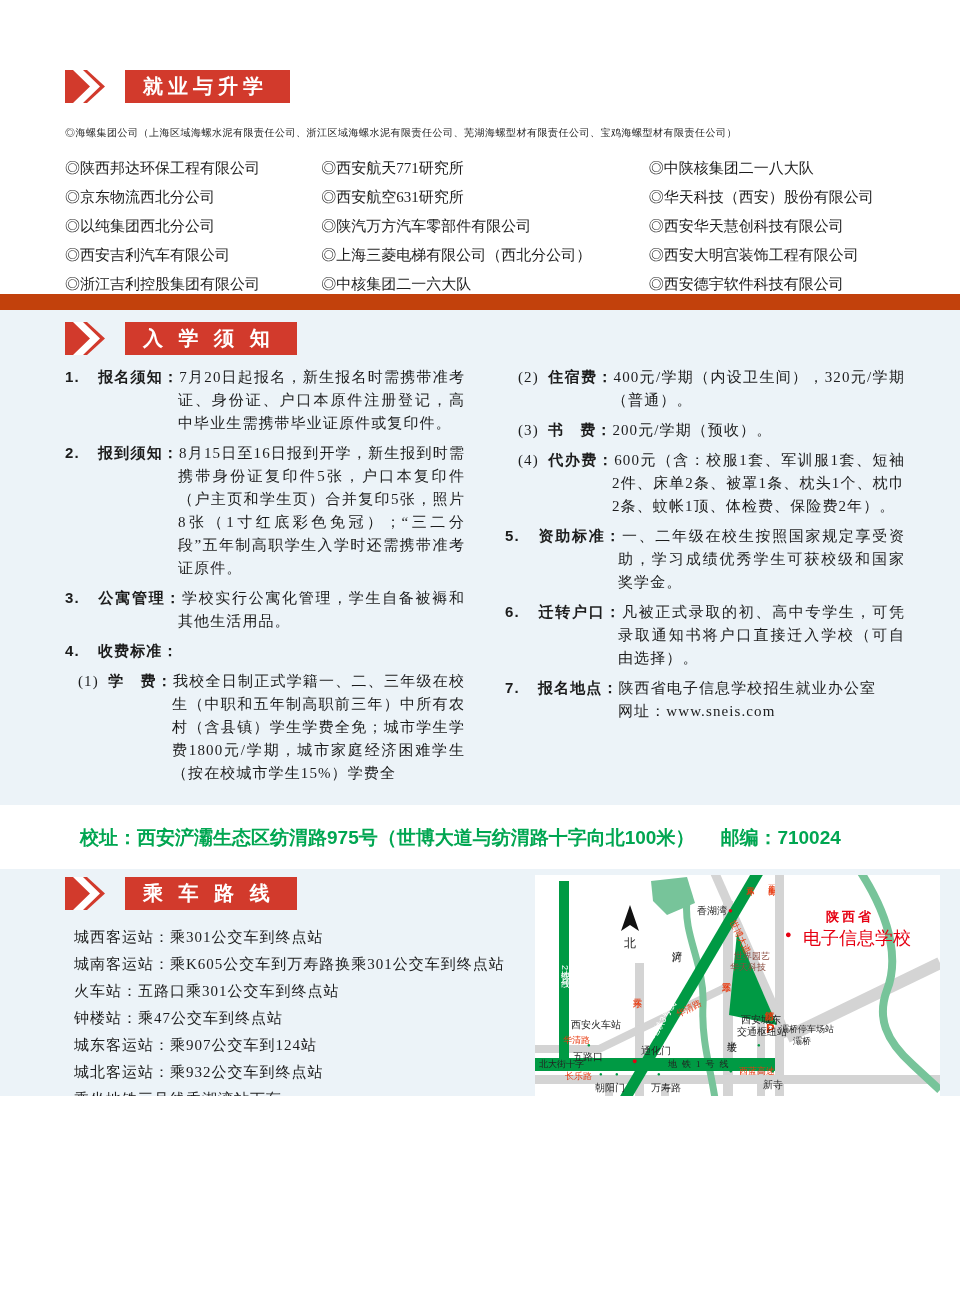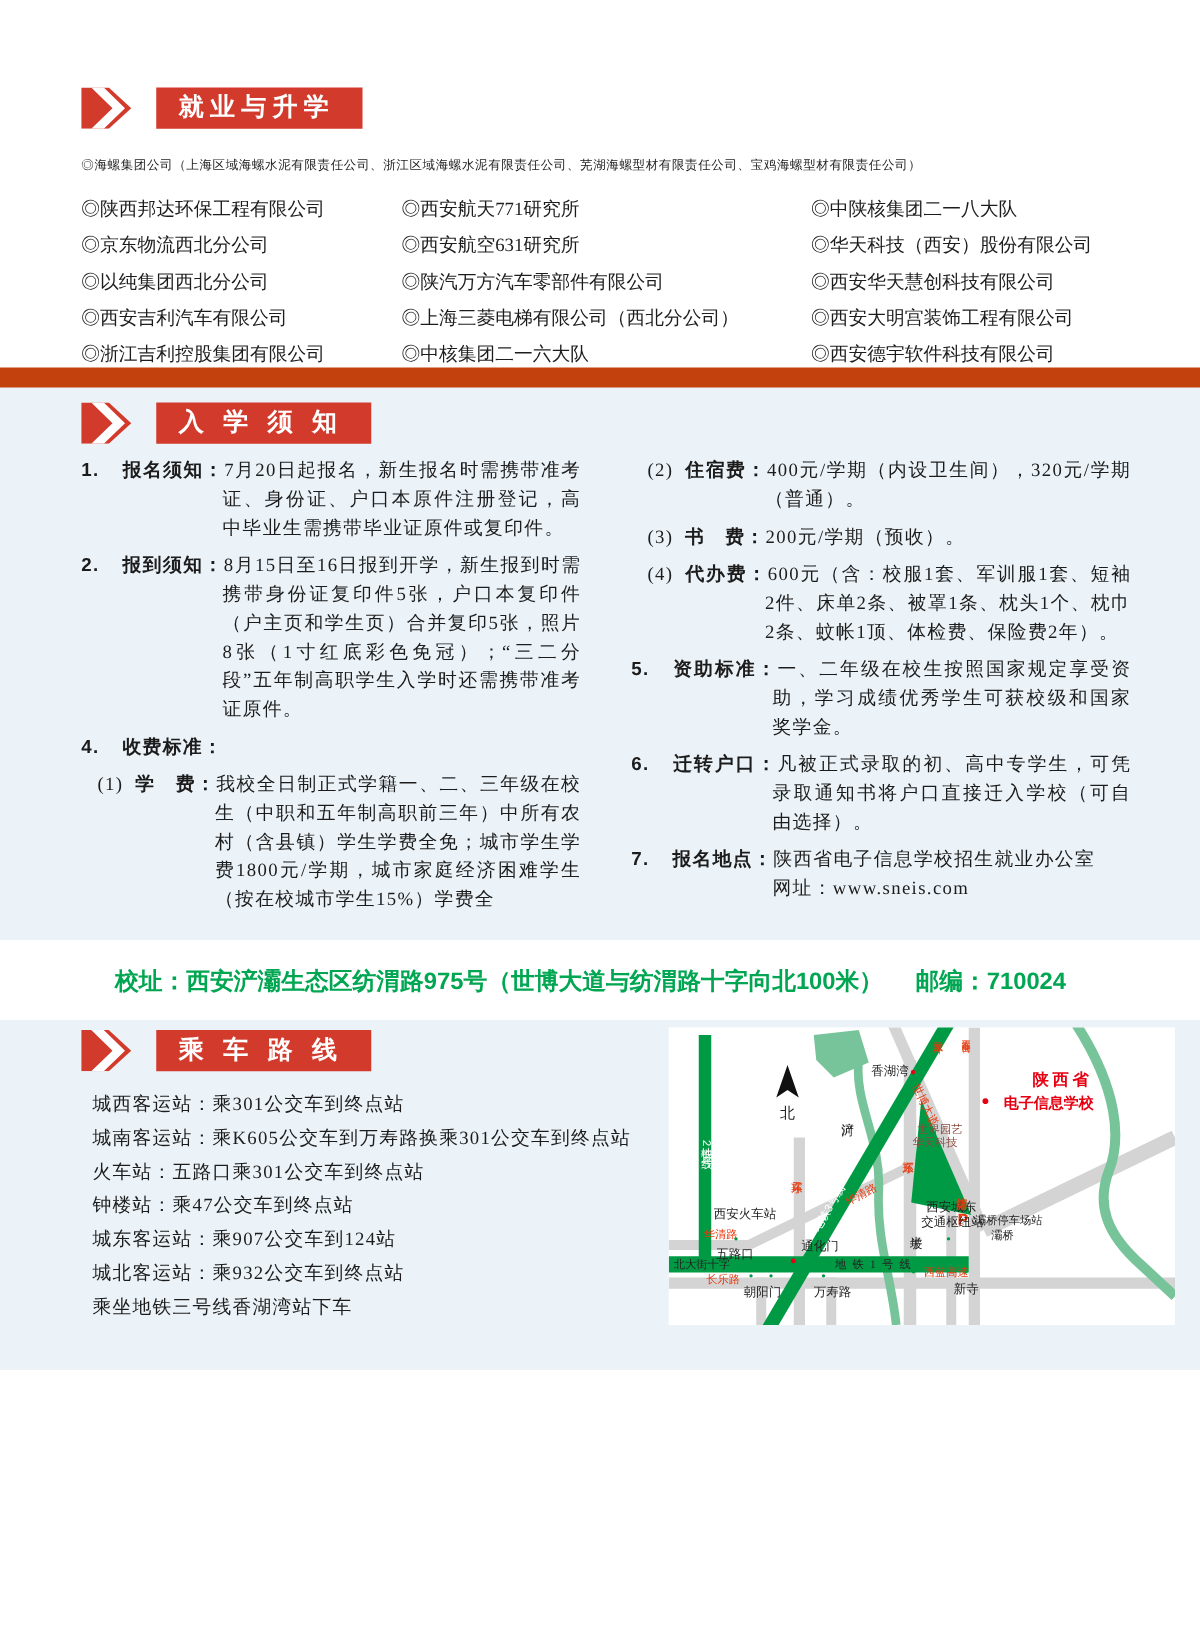--- a/index.html
+++ b/index.html
@@ -29,21 +29,21 @@
   .nitem{font-size:15px;line-height:23px;letter-spacing:1.1px;text-align:justify;
          margin-bottom:6px;padding-left:113px;text-indent:-113px;}
   .nitem .nnum{display:inline-block;width:33px;text-indent:0;
         font-family:"Liberation Sans",sans-serif;font-weight:bold;}
   .nitem .nlabel{font-family:"Liberation Sans",sans-serif;font-weight:bold;}
   .nitem .ntext{white-space:pre-wrap;}
   .nitem.sub{margin-left:13px;padding-left:94px;text-indent:-94px;}
   .nitem.sub .nnum{width:30px;font-weight:normal;font-family:"Liberation Serif",serif;}
   .nitem.cont{margin-left:13px;padding-left:94px;text-indent:0;}
   
-  #sec-addr{background:#fff;padding:20px 0 18px 12px;}
+  #sec-addr{background:#fff;padding:20px 0 18px 0;}
   #addr-line{margin-left:80px;display:flex;gap:26px;color:#00a651;
       font-family:"Liberation Sans",sans-serif;font-weight:bold;font-size:19px;}
   
   #sec-routes{position:relative;background:#ecf3f8;padding:8px 0 0 0;height:294px;}
   #sec-routes .banner{margin-left:65px;}
   .routes{margin:14px 0 0 74px;font-size:15px;line-height:27px;letter-spacing:1px;width:440px;}
   
   #map{position:absolute;left:535px;top:6px;width:405px;height:238px;background:#fff;}
   #map svg{position:absolute;left:0;top:0;}
   .map-label{position:absolute;font-family:"Liberation Sans",sans-serif;font-size:10px;
@@ -87,20 +87,21 @@
       </svg>
       <span class="bar">入 学 须 知</span>
     </div>
     <div class="cols">
       <div class="ncol">
 
           <div class="nitem"><span class="nnum">1.</span><span class="nlabel">报名须知：</span><span class="ntext">7月20日起报名，新生报名时需携带准考证、身份证、户口本原件注册登记，高中毕业生需携带毕业证原件或复印件。</span></div>
 
           <div class="nitem"><span class="nnum">2.</span><span class="nlabel">报到须知：</span><span class="ntext">8月15日至16日报到开学，新生报到时需携带身份证复印件5张，户口本复印件（户主页和学生页）合并复印5张，照片8张（1寸红底彩色免冠）；“三二分段”五年制高职学生入学时还需携带准考证原件。</span></div>
 
+          <div class="nitem"><span class="nnum">3.</span><span class="nlabel">公寓管理：</span><span class="ntext">学校实行公寓化管理，学生自备被褥和其他生活用品。</span></div>
 
           <div class="nitem"><span class="nnum">4.</span><span class="nlabel">收费标准：</span><span class="ntext"></span></div>
 
           <div class="nitem sub"><span class="nnum">(1)</span><span class="nlabel">学　费：</span><span class="ntext">我校全日制正式学籍一、二、三年级在校生（中职和五年制高职前三年）中所有农村（含县镇）学生学费全免；城市学生学费1800元/学期，城市家庭经济困难学生（按在校城市学生15%）学费全</span></div>
         </div>
       <div class="ncol">
 
 
           <div class="nitem sub"><span class="nnum">(2)</span><span class="nlabel">住宿费：</span><span class="ntext">400元/学期（内设卫生间），320元/学期（普通）。</span></div>
 
@@ -177,21 +178,21 @@
       <div class="map-label v" style="left: 25px; position: absolute; top: 88px; color: rgb(255, 255, 255); font-size: 9px;">地铁2号线</div>
           <div class="map-label" style="left: 89px; position: absolute; top: 62px; font-size: 12px;">北</div>
           <div class="map-label v" style="left: 136px; position: absolute; top: 68px; font-size: 10px;">浐河</div>
           <div class="map-label" style="left: 162px; position: absolute; top: 31px; font-size: 10px;">香湖湾</div>
           <div class="map-label dot" style="left: 193px; position: absolute; top: 32px; color: rgb(230, 0, 18); font-size: 8px;">●</div>
           <div class="map-label" style="left: 114px; position: absolute; top: 160px; color: rgb(255, 255, 255); font-size: 9px; transform: rotate(-59deg);">地铁3号线</div>
           <div class="map-label" style="left: 201px; position: absolute; top: 44px; color: rgb(232, 56, 13); font-size: 9px; transform: rotate(64deg);">世博大道</div>
           <div class="map-label v" style="left: 210px; position: absolute; top: 5px; color: rgb(232, 56, 13); font-size: 8px;">东三环</div>
           <div class="map-label v" style="left: 233px; position: absolute; top: 4px; color: rgb(232, 56, 13); font-size: 7px;">西汇商业街</div>
           <div class="map-label" style="left: 291px; position: absolute; top: 35px; color: rgb(230, 0, 18); font-size: 13px; letter-spacing: 3px; font-weight: bold;">陕西省</div>
-          <div class="map-label" style="left: 268px; position: absolute; top: 54px; color: rgb(230, 0, 18); font-size: 12px; font-weight: bold;">电子信息学校</div>
+          <div class="map-label" style="left: 268px; position: absolute; top: 54px; color: rgb(230, 0, 18); font-size: 18px; font-weight: normal;">电子信息学校</div>
           <div class="map-label dot" style="left: 250px; position: absolute; top: 54px; color: rgb(230, 0, 18); font-size: 11px;">●</div>
           <div class="map-label" style="left: 199px; position: absolute; top: 77px; color: rgb(138, 74, 61); font-size: 9px;">世界园艺</div>
           <div class="map-label" style="left: 195px; position: absolute; top: 88px; color: rgb(138, 74, 61); font-size: 9px;">华天科技</div>
           <div class="map-label v" style="left: 186px; position: absolute; top: 100px; color: rgb(232, 56, 13); font-size: 9px;">东三环</div>
           <div class="map-label" style="left: 231px; position: absolute; top: 147px; color: rgb(232, 56, 13); font-size: 13px; font-weight: bold;">P</div>
           <div class="map-label" style="left: 245px; position: absolute; top: 150px; font-size: 9px;">灞桥停车场站</div>
           <div class="map-label" style="left: 258px; position: absolute; top: 162px; font-size: 9px;">灞桥</div>
           <div class="map-label v" style="left: 97px; position: absolute; top: 116px; color: rgb(232, 56, 13); font-size: 9px;">东二环</div>
           <div class="map-label" style="left: 36px; position: absolute; top: 145px; font-size: 10px;">西安火车站</div>
           <div class="map-label" style="left: 28px; position: absolute; top: 161px; color: rgb(232, 56, 13); font-size: 9px;">华清路</div>

